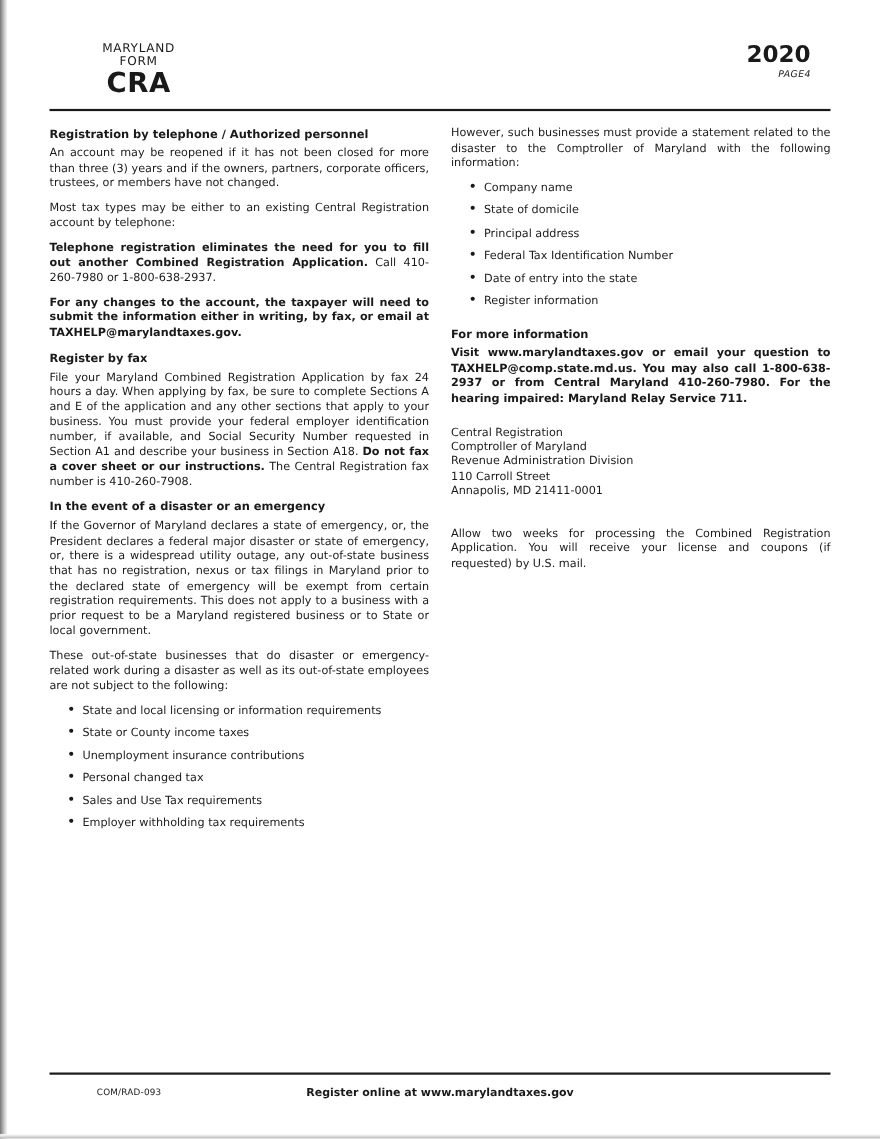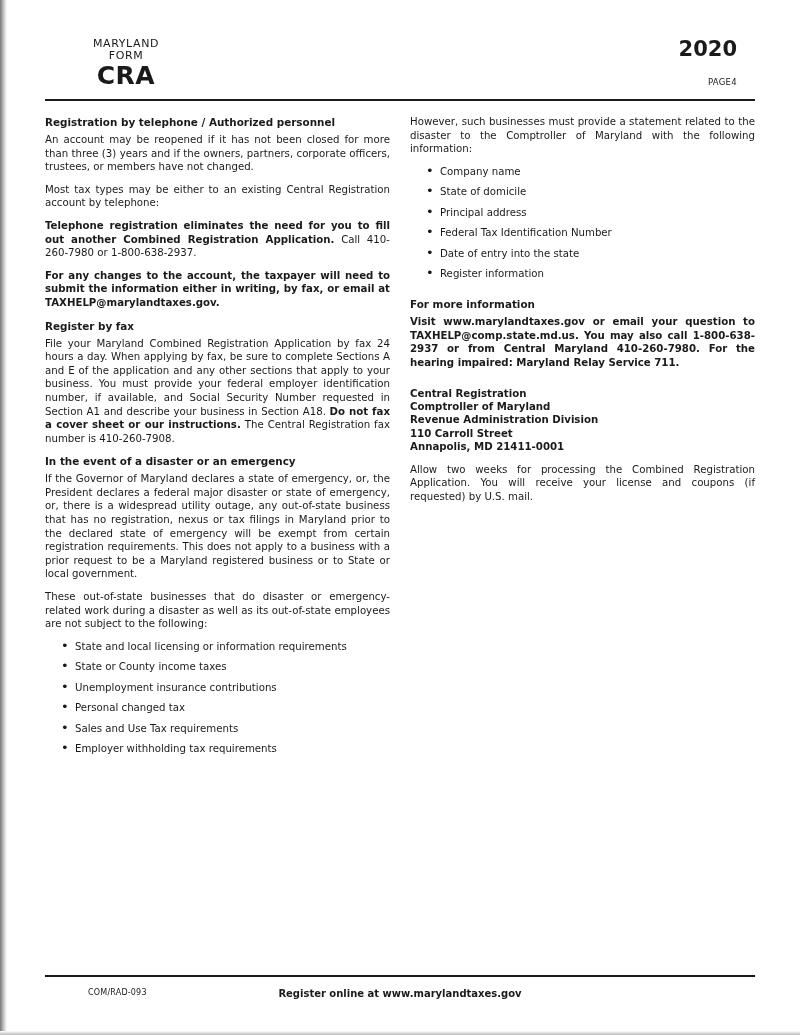--- a/index.html
+++ b/index.html
@@ -74,21 +74,22 @@
   }
   .hdr-year .yr {
     font-size: 21px;
     font-weight: bold;
     line-height: 23px;
   }
   .hdr-year .pg {
     font-size: 8.5px;
     line-height: 12px;
     letter-spacing: 0.3px;
-    margin-top: 15px;
+    margin-top: 1px;
+    font-style: italic;
   }
   .rule {
     position: absolute;
     left: 45px; top: 99px;
     width: 710px; height: 2px;
     background: #1a1a1a;
   }
 
   
   .col {
@@ -133,23 +134,23 @@
   ul.bul li::before {
     content: "\2022";
     position: absolute;
     left: -14px;
     top: -1px;
     font-size: 13px;
     line-height: 13px;
   }
 
   .addr-block {
-    font-weight: bold;
+    font-weight: normal;
     line-height: 13.4px;
-    margin: 0 0 9px 0;
+    margin: 0 0 25px 0;
   }
 
   
   .footer-rule {
     position: absolute;
     left: 45px; bottom: 58px;
     width: 710px; height: 2px;
     background: #1a1a1a;
   }
   .footer-left {

